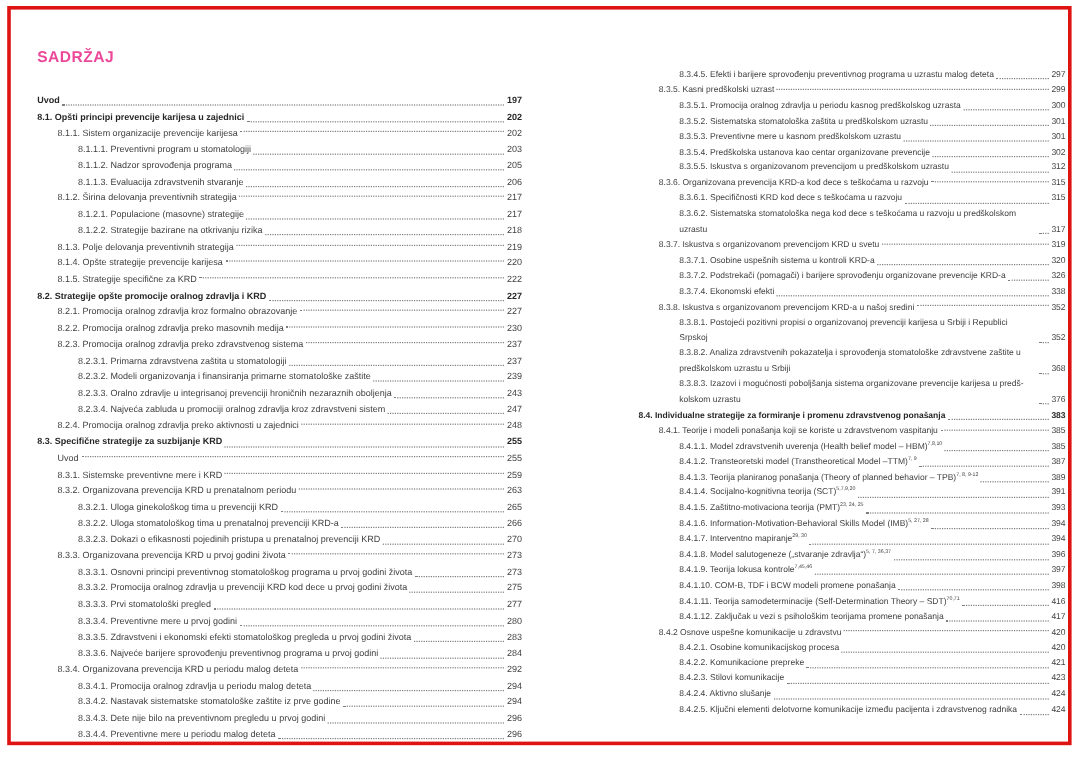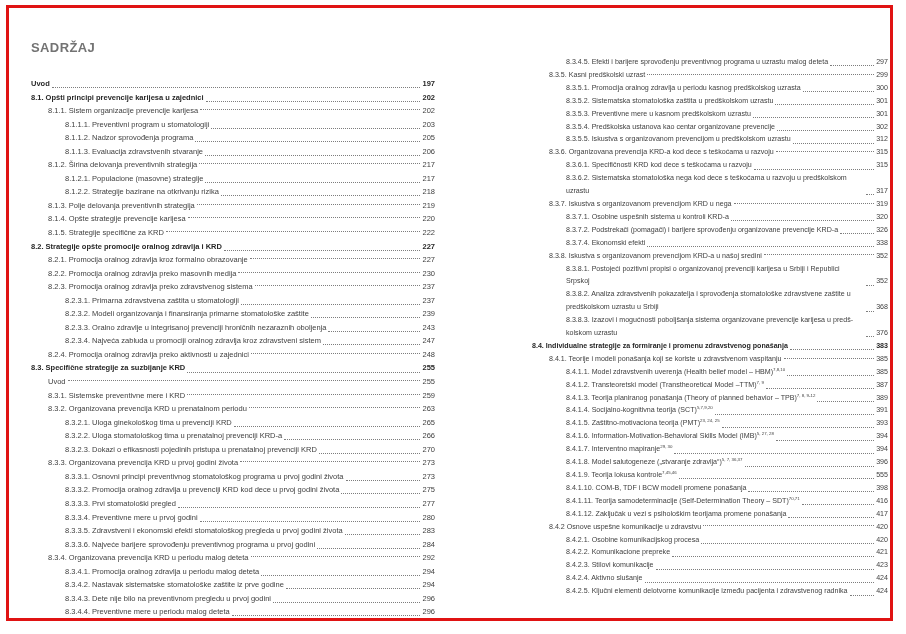--- a/index.html
+++ b/index.html
@@ -8,21 +8,21 @@
     font-family:"Liberation Sans",sans-serif;overflow:hidden;
   }
   .frame{
     position:absolute;left:6px;top:5px;width:881px;height:610px;
     border:3px solid #e01313;background:#fff;
   }
   .col{position:absolute;color:#414141;}
   .col-left{left:22px;top:32px;width:404px;font-size:7.5px;}
   .col-right{left:523px;top:29px;width:356px;font-size:7.1px;margin-top:19px;}
   .toc-title{
-    font-size:13px;font-weight:bold;color:#737373;
+    font-size:13px;font-weight:bold;color:#ec4899;
     letter-spacing:0.4px;margin:0 0 22px 0;
   }
   .toc-entry{
     display:flex;align-items:flex-end;
   }
   .col-left .toc-entry{line-height:13.55px;min-height:13.55px;}
   .col-right .toc-entry{line-height:12.9px;min-height:12.9px;}
   .toc-entry.lvl1{padding-left:17px;align-items:center;}
   .toc-entry.lvl2{padding-left:34px;}
   .toc-entry.bold{font-weight:bold;color:#272727;}
@@ -290,21 +290,21 @@
           <span class="toc-text">8.3.6.1. Specifičnosti KRD kod dece s teškoćama u razvoju</span>
           <span class="toc-dots"></span>
           <span class="toc-page">315</span>
         </div>
         <div class="toc-entry lvl2">
           <span class="toc-text">8.3.6.2. Sistematska stomatološka nega kod dece s teškoćama u razvoju u predškolskom uzrastu</span>
           <span class="toc-dots"></span>
           <span class="toc-page">317</span>
         </div>
         <div class="toc-entry lvl1">
-          <span class="toc-text">8.3.7. Iskustva s organizovanom prevencijom KRD u nega</span>
+          <span class="toc-text">8.3.7. Iskustva s organizovanom prevencijom KRD u svetu</span>
           <span class="toc-dots"></span>
           <span class="toc-page">319</span>
         </div>
         <div class="toc-entry lvl2">
           <span class="toc-text">8.3.7.1. Osobine uspešnih sistema u kontroli KRD-a</span>
           <span class="toc-dots"></span>
           <span class="toc-page">320</span>
         </div>
         <div class="toc-entry lvl2">
           <span class="toc-text">8.3.7.2. Podstrekači (pomagači) i barijere sprovođenju organizovane prevencije KRD-a</span>
@@ -382,21 +382,21 @@
           <span class="toc-page">394</span>
         </div>
         <div class="toc-entry lvl2">
           <span class="toc-text">8.4.1.8. Model salutogeneze („stvaranje zdravlja“)<sup>5, 7, 36,37</sup></span>
           <span class="toc-dots"></span>
           <span class="toc-page">396</span>
         </div>
         <div class="toc-entry lvl2">
           <span class="toc-text">8.4.1.9. Teorija lokusa kontrole<sup>7,45,46</sup></span>
           <span class="toc-dots"></span>
-          <span class="toc-page">555</span>
+          <span class="toc-page">397</span>
         </div>
         <div class="toc-entry lvl2">
           <span class="toc-text">8.4.1.10. COM-B, TDF i BCW modeli promene ponašanja</span>
           <span class="toc-dots"></span>
           <span class="toc-page">398</span>
         </div>
         <div class="toc-entry lvl2">
           <span class="toc-text">8.4.1.11. Teorija samodeterminacije (Self-Determination Theory – SDT)<sup>70,71</sup></span>
           <span class="toc-dots"></span>
           <span class="toc-page">416</span>

